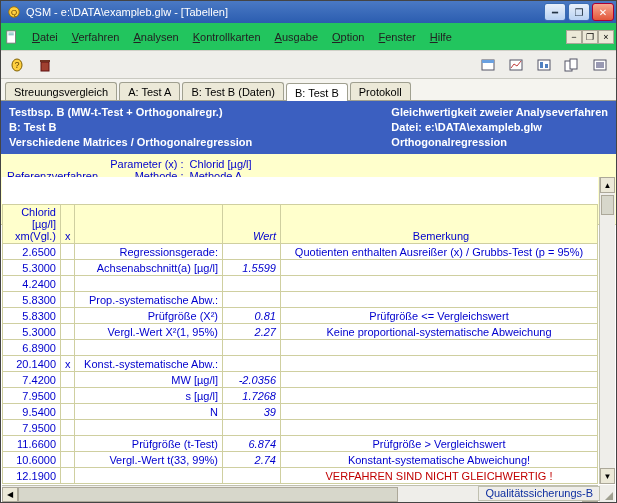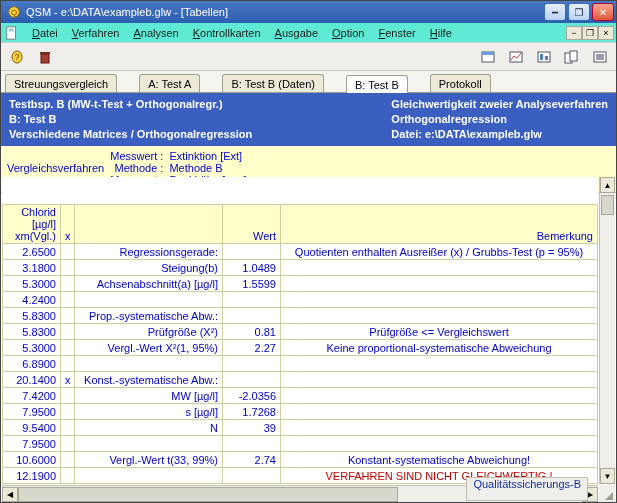--- a/index.html
+++ b/index.html
@@ -8,35 +8,35 @@
 
   
   .titlebar { height:22px; background:linear-gradient(#4a79c4,#2b5db0); color:#fff; display:flex; align-items:center; padding:0 2px 0 6px; }
   .titlebar .appicon { width:14px; height:14px; margin-right:5px; }
   .titlebar .title { flex:1; font-weight:normal; font-size:11px; }
   .winbtns { display:flex; gap:2px; }
   .winbtn { width:22px; height:18px; background:linear-gradient(#e8f0fb,#b9d2f3); border:1px solid #3b6db3; border-radius:3px; display:flex; align-items:center; justify-content:center; font-size:10px; color:#234; }
   .winbtn.close { background:linear-gradient(#f7a890,#e2563a); color:#fff; border-color:#a03; }
 
   
-  .menubar { height:20px; background:#5eead4; display:flex; align-items:center; padding:0 2px; border-bottom:1px solid #d0d0c8; }
+  .menubar { height:28px; background:#22c55e; display:flex; align-items:center; padding:0 2px; border-bottom:1px solid #d0d0c8; }
   .mdiicon { width:14px; height:14px; margin:0 6px 0 2px; }
   .menubar .item { padding:2px 7px; color:#222; }
   .menubar .item u { text-decoration:underline; }
   .mdibtns { margin-left:auto; display:flex; gap:0px; }
   .mdibtn { width:16px; height:14px; background:#ece9d8; border:1px solid #aca899; display:flex; align-items:center; justify-content:center; font-size:9px; }
 
   
   .toolbar { height:28px; background:#efeeea; border-bottom:1px solid #c9c9c1; display:flex; align-items:center; padding:0 6px; gap:8px; }
   .toolbar .spacer { flex:1; }
   .tbtn { width:20px; height:20px; display:flex; align-items:center; justify-content:center; }
   svg.icon { width:16px; height:16px; }
 
   
-  .tabrow { height:22px; background:#f5f4ef; display:flex; align-items:flex-end; border-bottom:1px solid #a0a090; padding:0 4px; position:relative;gap:20px; }
+  .tabrow { height:22px; background:#f5f4ef; display:flex; align-items:flex-end; border-bottom:1px solid #a0a090; padding:0 4px; position:relative; }
   .tab { padding:3px 8px 2px; border:1px solid #a0a090; border-bottom:none; margin-right:2px; background:#ece9d8; border-radius:3px 3px 0 0; font-size:11px; }
   .tab.active { background:#fff; position:relative; top:1px; }
 
   
   .banner { background:#3b5fc0; color:#fff; padding:4px 8px; display:flex; font-weight:bold; font-size:11px; line-height:1.35; }
   .banner .left { flex:1; }
   .banner .right { text-align:left; }
 
   
   .paramblock { background:#ffffcc; color:#0000cd; padding:4px 6px 6px 6px; border-bottom:1px solid #cfcfa0; font-size:11px; }
@@ -45,38 +45,38 @@
 
   
   .gridwrap { position:absolute; top:176px; bottom:18px; left:1px; right:18px; overflow:hidden; background:#fff; }
   table.grid { border-collapse:collapse; width:100%; table-layout:fixed;margin-top:27px; }
   table.grid th, table.grid td { border:1px solid #cfcfa0; padding:1px 4px; height:16px; font-size:11px; }
   table.grid th { background:#ffffcc; color:#0000cd; font-weight:normal; vertical-align:bottom; }
   table.grid td { color:#0000cd; background:#fff; }
   .c-vgl { width:58px; text-align:right; }
   .c-x   { width:14px; text-align:center; }
   .c-lbl { width:148px; text-align:right; }
-  .c-wert{ width:58px; text-align:right; }
+  .c-wert{ width:58px; text-align:right;font-style:italic; }
   .c-bem { text-align:center; }
   tr.dashed td { border-top:1px dashed #4060c0; }
   .red { color:#c00000 !important; font-weight:normal; }
 
   
   .vscroll { position:absolute; top:176px; bottom:18px; right:1px; width:16px; background:#efeeea; border-left:1px solid #c0c0b0; }
   .vscroll .arrow { height:16px; background:#ece9d8; border:1px solid #aca899; display:flex; align-items:center; justify-content:center; font-size:8px; }
   .vscroll .thumb { position:absolute; top:18px; left:1px; right:1px; height:20px; background:#d7d7cb; border:1px solid #aca899; }
   .hscroll { position:absolute; left:1px; right:18px; bottom:0; height:17px; background:#efeeea; border-top:1px solid #c0c0b0; display:flex; align-items:center; }
   .hscroll .arrow { width:16px; height:15px; background:#ece9d8; border:1px solid #aca899; display:flex; align-items:center; justify-content:center; font-size:8px; }
   .hscroll .track { flex:1; height:15px; background:#efeeea; position:relative; }
   .hscroll .thumb { position:absolute; left:0; top:0; bottom:0; width:380px; background:#d7d7cb; border:1px solid #aca899; }
   .corner { position:absolute; right:1px; bottom:0; width:16px; height:17px; background:#efeeea; }
   .corner::before { content:""; position:absolute; right:2px; bottom:2px; width:0; height:0; border-left:8px solid transparent; border-bottom:8px solid #a0a090; }
 
   
-  .status { position:absolute; right:28px; bottom:1px; height:24px; color:#1030a0; background:#efeeea; padding:0 6px; font-size:11px; border:1px solid #c0c0b0; }
+  .status { position:absolute; right:16px; bottom:1px; height:15px; color:#1030a0; background:#efeeea; padding:0 6px; font-size:11px; border:1px solid #c0c0b0; }
 </style>
 </head>
 <body>
 
 <div class="titlebar">
   <svg class="appicon" viewBox="0 0 16 16">
       <circle cx="8" cy="8" r="6" fill="#ffd040" stroke="#a07000"></circle>
       <text x="8" y="11" text-anchor="middle" font-size="9" fill="#604000">Q</text>
     </svg>
   <div class="title">QSM - e:\DATA\exampleb.glw - [Tabellen]</div>
@@ -159,28 +159,38 @@
   </div>
 
 <div class="banner">
   <div class="left">
     <div>Testbsp. B (MW-t-Test + Orthogonalregr.)</div>
     <div>B: Test B</div>
     <div>Verschiedene Matrices / Orthogonalregression</div>
   </div>
   <div class="right">
     <div>Gleichwertigkeit zweier Analyseverfahren</div>
+    <div>Datei: e:\DATA\exampleb.glw</div>
     <div>Orthogonalregression</div>
-    <div>Datei: e:\DATA\exampleb.glw</div>
   </div>
 </div>
 
 <div class="paramblock">
   <table>
     <tbody>
+        <tr>
+      <td></td>
+      <td style="text-align:right;">Parameter (x) :</td>
+      <td>Chlorid [µg/l]</td>
+    </tr>
+    <tr>
+      <td>Referenzverfahren</td>
+      <td style="text-align:right;">Methode :</td>
+      <td>Methode A</td>
+    </tr>
     <tr>
       <td></td>
       <td style="text-align:right;">Messwert :</td>
       <td>Extinktion [Ext]</td>
     </tr>
     <tr>
       <td>Vergleichsverfahren</td>
       <td style="text-align:right;">Methode :</td>
       <td>Methode B</td>
     </tr>
@@ -205,39 +215,32 @@
     <thead>
       <tr>
         <th class="c-vgl">
             <span style="white-space:pre-line; display:block; text-align:right;">Chlorid
 [µg/l]
 xm(Vgl.)</span>
           </th>
         <th class="c-x">x</th>
         <th class="c-lbl"></th>
         <th class="c-wert">Wert</th>
-        <th class="c-bem" style="text-align:right;padding-left:8px;">Bemerkung</th>
+        <th class="c-bem" style="text-align:center;padding-left:8px;">Bemerkung</th>
       </tr>
     </thead>
     <tbody id="gridbody">
         <tr>
           <td class="c-vgl">2.6500</td>
           <td class="c-x"></td>
           <td class="c-lbl">Regressionsgerade:</td>
           <td class="c-wert"></td>
           <td class="c-bem">Quotienten enthalten Ausreißer (x) / Grubbs-Test (p = 95%)</td>
         </tr>
         <tr>
-          <td class="c-vgl">3.1800</td>
-          <td class="c-x"></td>
-          <td class="c-lbl">Steigung(b)</td>
-          <td class="c-wert">1.0489</td>
-          <td class="c-bem"></td>
-        </tr>
-        <tr>
           <td class="c-vgl">5.3000</td>
           <td class="c-x"></td>
           <td class="c-lbl">Achsenabschnitt(a) [µg/l]</td>
           <td class="c-wert">1.5599</td>
           <td class="c-bem"></td>
         </tr>
         <tr>
           <td class="c-vgl">4.2400</td>
           <td class="c-x"></td>
           <td class="c-lbl"></td>
@@ -299,20 +302,27 @@
           <td class="c-lbl">N</td>
           <td class="c-wert">39</td>
           <td class="c-bem"></td>
         </tr>
         <tr>
           <td class="c-vgl">7.9500</td>
           <td class="c-x"></td>
           <td class="c-lbl"></td>
           <td class="c-wert"></td>
           <td class="c-bem"></td>
+        </tr>
+        <tr>
+          <td class="c-vgl">11.6600</td>
+          <td class="c-x"></td>
+          <td class="c-lbl">Prüfgröße (t-Test)</td>
+          <td class="c-wert">6.874</td>
+          <td class="c-bem">Prüfgröße &gt; Vergleichswert</td>
         </tr>
         <tr>
           <td class="c-vgl">10.6000</td>
           <td class="c-x"></td>
           <td class="c-lbl">Vergl.-Wert t(33, 99%)</td>
           <td class="c-wert">2.74</td>
           <td class="c-bem">Konstant-systematische Abweichung!</td>
         </tr>
         <tr>
           <td class="c-vgl">12.1900</td>

